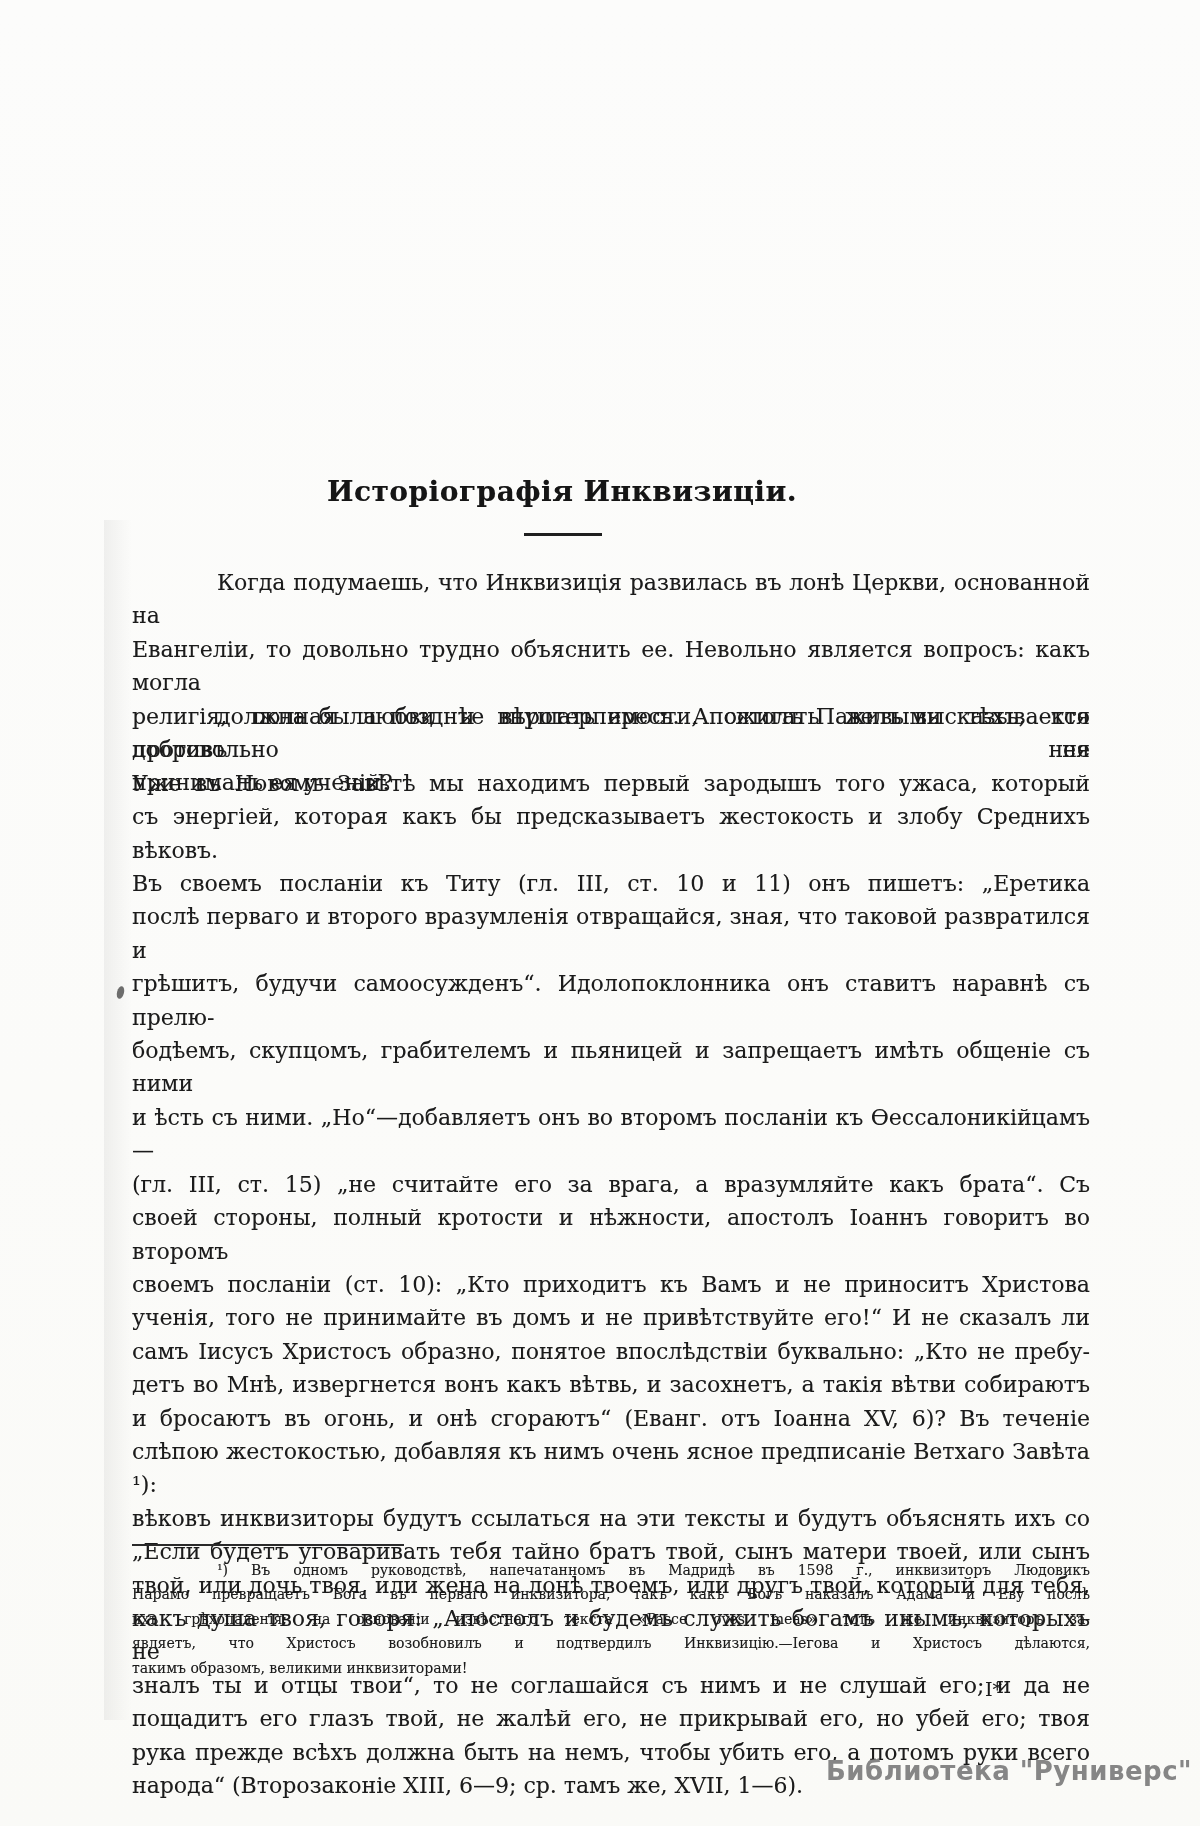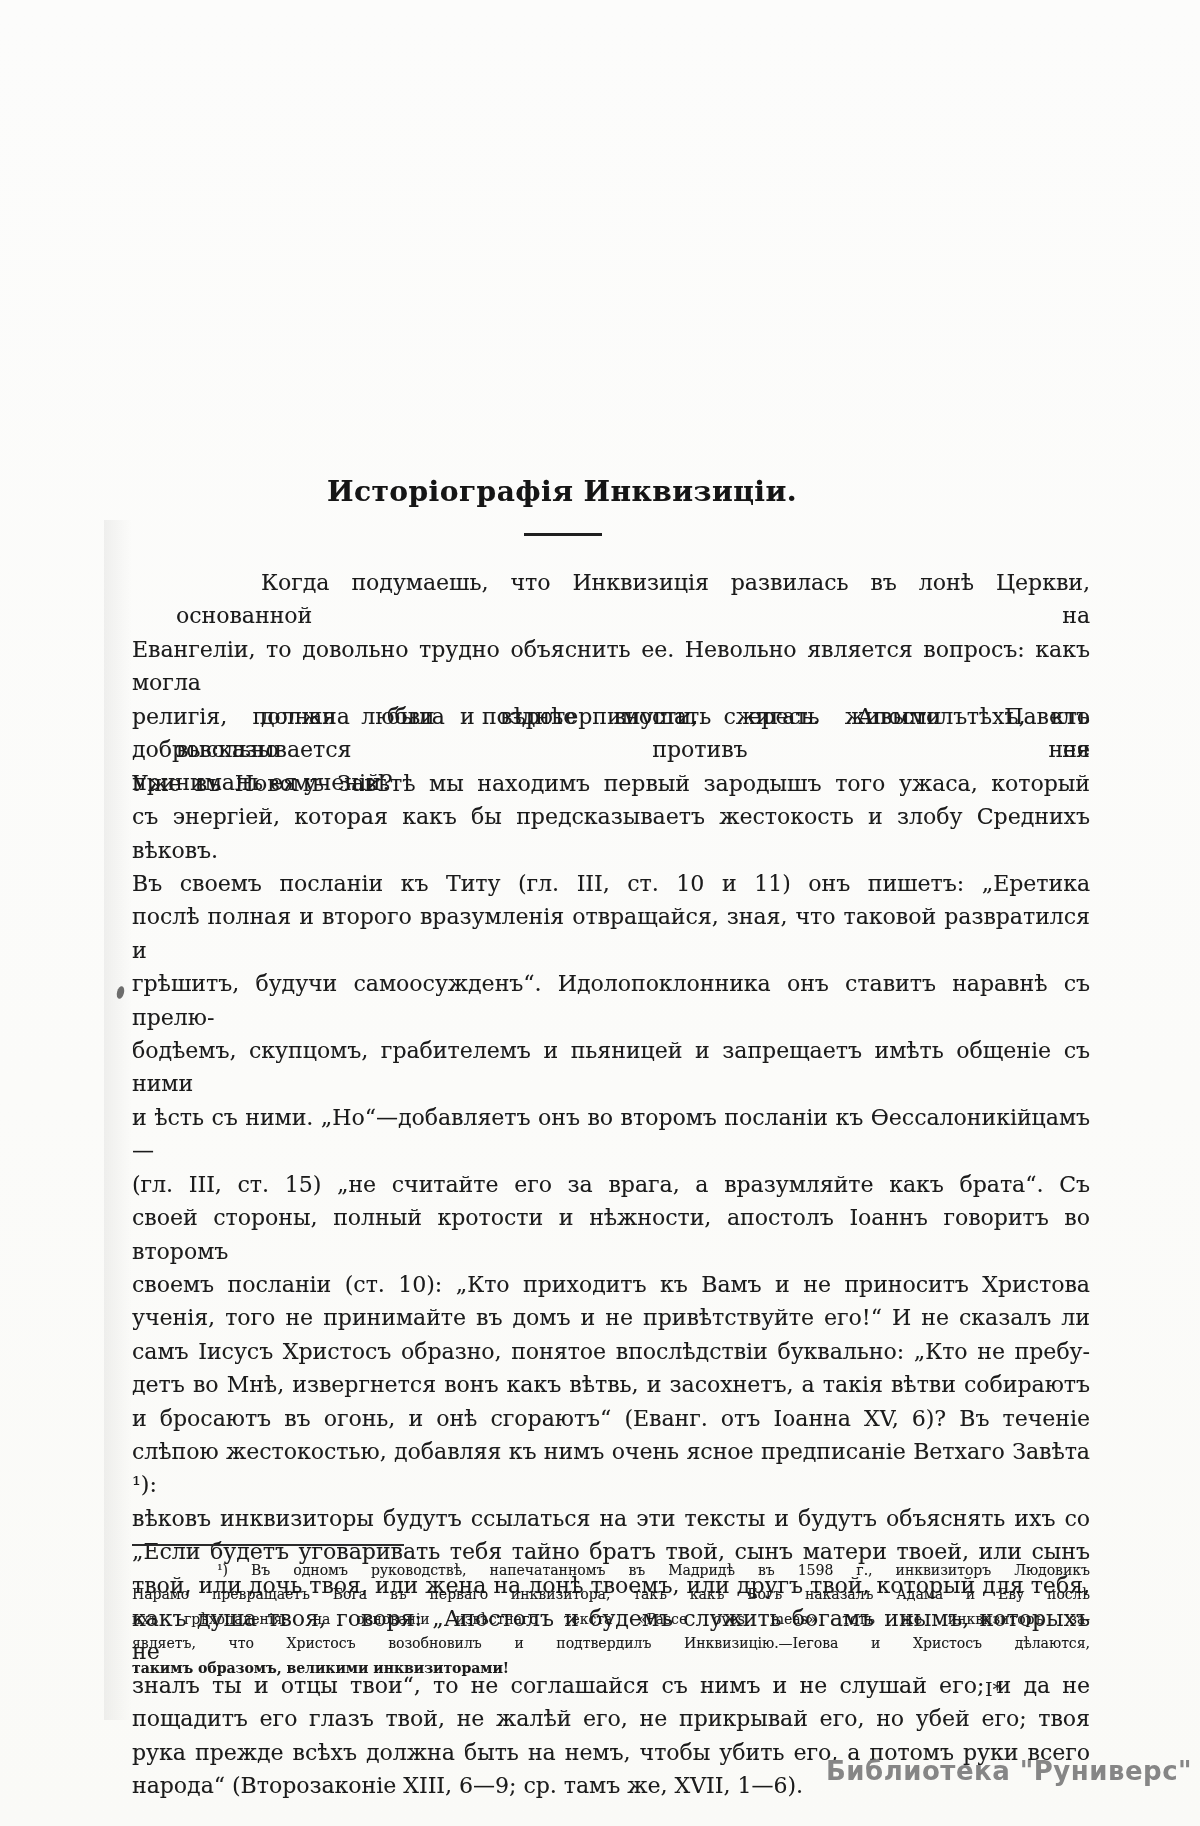--- a/index.html
+++ b/index.html
@@ -56,38 +56,38 @@
   }
   .para-1 { top: 566px; }
   .para-2 { top: 700px; }
   .line {
     text-align: justify;
     text-align-last: justify;
     text-justify: inter-word;
     white-space: normal;
     overflow: hidden;
   }
-  .para .line:first-child { text-indent: 85px; margin-left: 44px; }
+  .para .line:first-child { text-indent: 85px; }
   .para .line:last-child { text-align-last: left; }
   .footnote-rule {
     position: absolute;
     left: 132px; top: 1544px;
     width: 272px; height: 2px;
     background: #2a2a2a;
   }
   .footnote {
     position: absolute;
     left: 132px; top: 1558px;
     width: 958px;
     font-size: 14px;
     line-height: 24.4px;
     text-shadow: 0.2px 0.2px 0.3px rgba(0,0,0,0.3);
   }
   .footnote .line:first-child { text-indent: 85px; }
-  .footnote .line:last-child { text-align-last: left; font-weight: bold; }
+  .footnote .line:last-child { text-align-last: left; }
   .signature-mark {
     position: absolute;
     left: 985px; top: 1678px;
     font-size: 19px;
     color: #1b1b1b;
     text-shadow: 0.2px 0.2px 0.3px rgba(0,0,0,0.35);
   }
   .watermark {
     position: absolute;
     left: 826px; top: 1756px;
@@ -116,21 +116,21 @@
       <div class="line">Евангеліи, то довольно трудно объяснить ее. Невольно является вопросъ: какъ могла</div>
       <div class="line">религія, полная любви и вѣротерпимости, сжигать живыми тѣхъ, кто добровольно не</div>
       <div class="line">принималъ ея ученій?</div>
     </div>
 
   <div class="para para-2">
       <div class="line">должна была позднѣе внушать ересь. Апостолъ Павелъ высказывается противъ нея</div>
       <div class="line">Уже въ Новомъ Завѣтѣ мы находимъ первый зародышъ того ужаса, который</div>
       <div class="line">съ энергіей, которая какъ бы предсказываетъ жестокость и злобу Среднихъ вѣковъ.</div>
       <div class="line">Въ своемъ посланіи къ Титу (гл. III, ст. 10 и 11) онъ пишетъ: „Еретика</div>
-      <div class="line">послѣ полная и второго вразумленія отвращайся, зная, что таковой развратился и</div>
+      <div class="line">послѣ перваго и второго вразумленія отвращайся, зная, что таковой развратился и</div>
       <div class="line">грѣшитъ, будучи самоосужденъ“. Идолопоклонника онъ ставитъ наравнѣ съ прелю-</div>
       <div class="line">бодѣемъ, скупцомъ, грабителемъ и пьяницей и запрещаетъ имѣть общеніе съ ними</div>
       <div class="line">и ѣсть съ ними. „Но“—добавляетъ онъ во второмъ посланіи къ Ѳессалоникійцамъ—</div>
       <div class="line">(гл. III, ст. 15) „не считайте его за врага, а вразумляйте какъ брата“. Съ</div>
       <div class="line">своей стороны, полный кротости и нѣжности, апостолъ Іоаннъ говоритъ во второмъ</div>
       <div class="line">своемъ посланіи (ст. 10): „Кто приходитъ къ Вамъ и не приноситъ Христова</div>
       <div class="line">ученія, того не принимайте въ домъ и не привѣтствуйте его!“ И не сказалъ ли</div>
       <div class="line">самъ Іисусъ Христосъ образно, понятое впослѣдствіи буквально: „Кто не пребу-</div>
       <div class="line">детъ во Мнѣ, извергнется вонъ какъ вѣтвь, и засохнетъ, а такія вѣтви собираютъ</div>
       <div class="line">и бросаютъ въ огонь, и онѣ сгораютъ“ (Еванг. отъ Іоанна XV, 6)? Въ теченіе</div>

